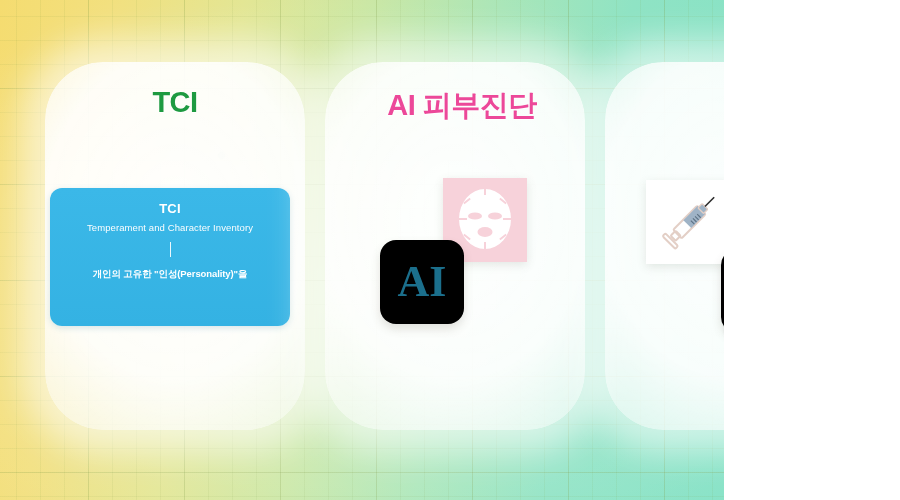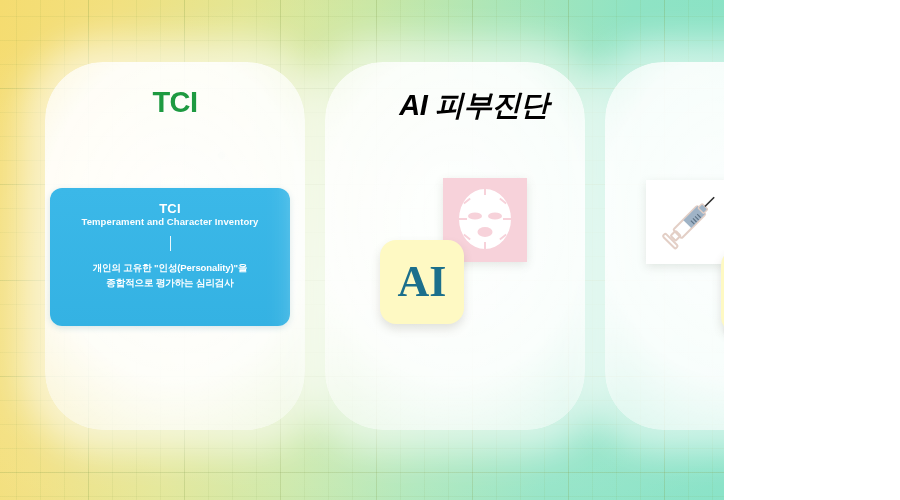--- a/index.html
+++ b/index.html
@@ -46,42 +46,42 @@
   #card3{left:605px;}
 
   .card-title{
     position:absolute;top:86px;width:260px;text-align:center;
     font-size:29px;font-weight:800;letter-spacing:-.5px;
     color:#1f9d44;
     text-shadow:0 1px 0 rgba(255,255,255,.85);
     white-space:nowrap;
   }
   #title1{left:45px;color:#1e9a41;}
-  #title2{left:344px;color:#000000;font-style:italic;}
+  #title2{left:332px;color:#ec4899;}
   #title3{left:605px;color:#33ab4e;}
 
   
   .tci-panel{
     position:absolute;left:50px;top:188px;width:240px;height:138px;
     background:linear-gradient(180deg,#3bb8e8 0%,#34b2e3 100%);
     border-radius:12px;
     box-shadow:0 2px 6px rgba(40,120,160,.18);
     color:#fff;text-align:center;
   }
   .tci-abbr{margin-top:13px;font-size:13px;font-weight:800;letter-spacing:.2px;}
-  .tci-full{font-size:9.5px;font-weight:700;letter-spacing:.1px;opacity:.98;}
+  .tci-full{margin-top:6px;font-size:9.5px;font-weight:400;letter-spacing:.1px;opacity:.98;}
   .tci-div{width:1px;height:15px;background:rgba(255,255,255,.9);margin:9px auto 0;}
   .tci-desc{margin-top:10px;font-size:9.5px;line-height:1.55;font-weight:700;letter-spacing:-.1px;}
   .tile-sq{
     position:absolute;width:82px;height:82px;background:#ffffff;
     box-shadow:0 3px 9px rgba(80,90,70,.14);
   }
   .tile-round{
     position:absolute;width:84px;height:84px;border-radius:16px;
-    background:#fef9c3;box-shadow:0 5px 10px rgba(90,80,60,.16);
+    background:#000000;box-shadow:0 5px 10px rgba(90,80,60,.16);
     display:flex;align-items:center;justify-content:center;
   }
   .ai-text{font-family:"Liberation Serif", serif;font-weight:700;font-size:44px;line-height:1;}
 
   
   #mask-tile{left:443px;top:178px;width:84px;height:84px;background:#f7d2da;}
   #ai-tile-2{left:380px;top:240px;}
   #ai-tile-2 .ai-text{color:#1b6f8c;}
   .tail{position:absolute;width:0;height:0;}
   #tail2{left:443px;top:250px;border-left:16px solid #f7d2da;border-bottom:14px solid transparent;}
@@ -111,21 +111,20 @@
 
     <div class="card" id="card1"></div>
     <div class="card-title" id="title1">TCI</div>
 
     <div class="tci-panel">
       <div class="tci-abbr">TCI</div>
       <div class="tci-full">Temperament and Character Inventory</div>
       <div class="tci-div"></div>
       <div class="tci-desc">
         <div>개인의 고유한 "인성(Personality)"을</div>
-        <div>종합적으로 평가하는 심리검사</div>
       </div>
     </div>
 
     <div class="card" id="card2"></div>
     <div class="card-title" id="title2">AI 피부진단</div>
 
     <div class="tail" id="tail2"></div>
     <div class="tile-sq" id="mask-tile">
       <svg class="mask-svg" width="84" height="84" viewBox="0 0 84 84" aria-hidden="true">
         <ellipse cx="42" cy="41" rx="26" ry="30" fill="#ffffff"></ellipse>

